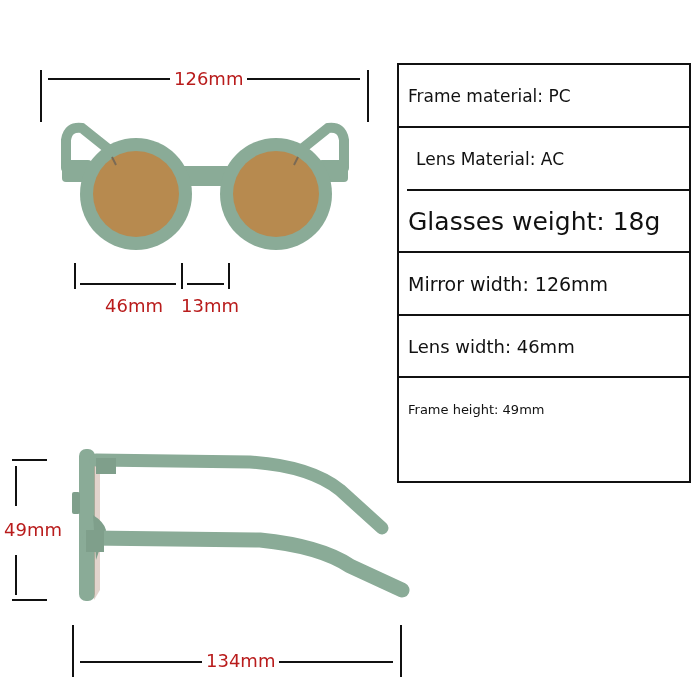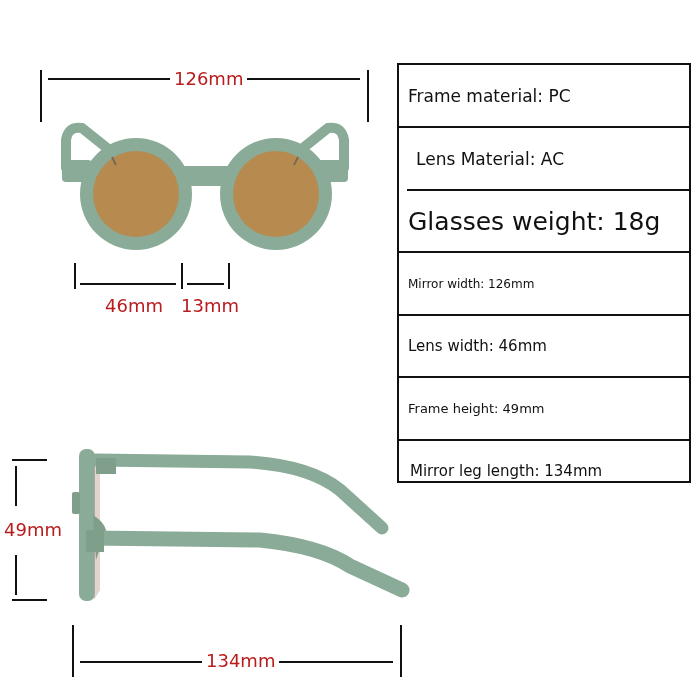--- a/index.html
+++ b/index.html
@@ -85,25 +85,22 @@
 <div class="spec-table">
   <div class="spec-row" style="top:0; height:63px; font-size:17px;">
     <span>Frame material: PC</span>
   </div>
   <div class="spec-row" style="top:63px; height:63px; font-size:17px;margin-left:8px;">
     <span>Lens Material: AC</span>
   </div>
   <div class="spec-row" style="top:126px; height:62px; font-size:25px;">
     <span>Glasses weight: 18g</span>
   </div>
-  <div class="spec-row" style="top:188px; height:63px; font-size:12px;">
+  <div class="spec-row" style="top:188px; height:63px; font-size:19px;">
     <span>Mirror width: 126mm</span>
   </div>
-  <div class="spec-row" style="top:251px; height:62px; font-size:15px;">
+  <div class="spec-row" style="top:251px; height:62px; font-size:18px;">
     <span>Lens width: 46mm</span>
   </div>
   <div class="spec-row" style="top:313px; height:63px; font-size:13px;">
     <span>Frame height: 49mm</span>
   </div>
-  <div class="spec-row" style="top:376px; height:60px; font-size:15px; padding-left:11px;">
-    <span>Mirror leg length: 134mm</span>
-  </div>
 </div>
 
 </body></html>

